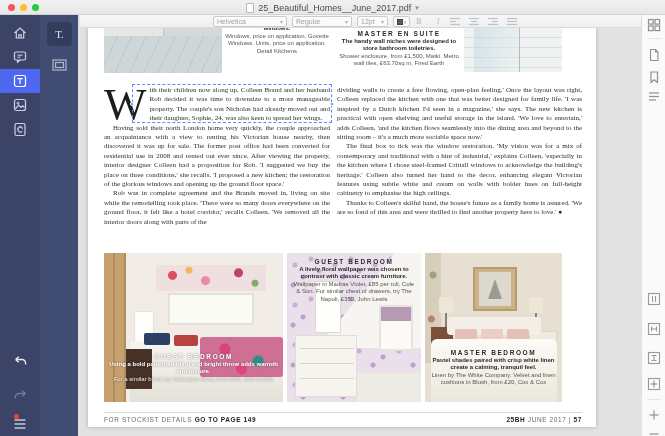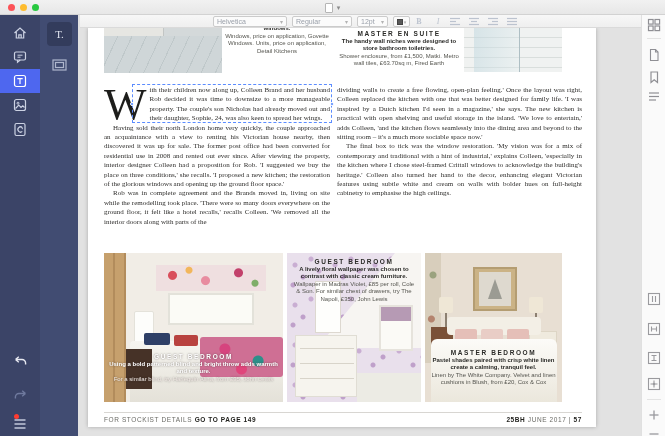--- a/index.html
+++ b/index.html
@@ -98,20 +98,21 @@
 <div class="app">
 
   <div class="titlebar">
     <div class="traffic">
       <span class="tl red"></span>
       <span class="tl yellow"></span>
       <span class="tl green"></span>
     </div>
     <div class="title-center">
       <span class="doc-glyph"></span>
+      <span>25_Beautiful_Homes__June_2017.pdf</span>
       <span class="title-chevron">▾</span>
     </div>
   </div>
 
   <div class="toolbar">
     <div class="tb-select" style="left:133px;width:74px;">
       <span>Helvetica</span>
       <span class="chev">▾</span>
     </div>
     <div class="tb-select" style="left:212px;width:60px;">
@@ -319,25 +320,26 @@
         </div>
         <div class="s" style="left:128px;top:0;width:98px;height:64px;background:
           repeating-linear-gradient(#f0f2f1 0 9px,#d9dedc 9px 10px);">
           <div class="s" style="left:10px;top:0;width:46px;height:64px;background:linear-gradient(100deg,rgba(190,214,222,.55),rgba(230,240,242,.35));border-right:1px solid #aebfc4;"></div>
         </div>
       </div>
 
       <div class="article-col" style="left:16px;width:226px;">
         <p><span class="dropcap">W</span><span>ith their children now along up, Colleen Brand and her husband Rob decided it was time to downsize to a more manageable property. The couple's son Nicholas had already moved out and their daughter, Sophie, 24, was also keen to spread her wings.</span></p>
         <p class="ind">Having sold their north London home very quickly, the couple approached an acquaintance with a view to renting his Victorian house nearby, then discovered it was up for sale. The former post office had been converted for residential use in 2008 and rented out ever since. After viewing the property, interior designer Colleen had a proposition for Rob. 'I suggested we buy the place on three conditions,' she recalls. 'I proposed a new kitchen; the restoration of the glorious windows and opening up the ground floor space.'</p>
-        <p class="ind">Rob was in complete agreement and the Brands moved in, living on site while the remodelling took place. 'There were so many doors everywhere on the ground floor, it felt like a hotel recalls,' recalls Colleen. 'We removed all the interior doors along with parts of the</p>
+        <p class="ind">Rob was in complete agreement and the Brands moved in, living on site while the remodelling took place. 'There were so many doors everywhere on the ground floor, it felt like a hotel corridor,' recalls Colleen. 'We removed all the interior doors along with parts of the</p>
       </div>
       <div class="article-col" style="left:249px;width:245px;">
         <p>dividing walls to create a free flowing, open-plan feeling.' Once the layout was right, Colleen replaced the kitchen with one that was better designed for family life. 'I was inspired by a Dutch kitchen I'd seen in a magazine,' she says. The new kitchen is practical with open shelving and useful storage in the island. 'We love to entertain,' adds Colleen, 'and the kitchen flows seamlessly into the dining area and beyond to the sitting room – it's a much more sociable space now.'</p>
         <p class="ind">The final box to tick was the window restoration. 'My vision was for a mix of contemporary and traditional with a hint of industrial,' explains Colleen, 'especially in the kitchen where I chose steel-framed Crittall windows to acknowledge the building's heritage.' Colleen also turned her hand to the decor, enhancing elegant Victorian features using subtle white and cream on walls with bolder hues on full-height cabinetry to emphasise the high ceilings.</p>
+        <p class="ind">Thanks to Colleen's skilful hand, the house's future as a family home is assured. 'We are so fond of this area and were thrilled to find another property here to love.' ●</p>
       </div>
 
       <div class="sel-box">
         <span class="sel-handle left"></span>
         <span class="sel-handle right"></span>
       </div>
 
       <div class="bimg" style="left:16px;width:179px;">
         <div class="s" style="inset:0;background:#f1ede6;"></div>
         <div class="s" style="left:0;top:0;width:22px;height:149px;background:repeating-linear-gradient(90deg,#c6a06d 0 9px,#b28c5c 9px 11px);"></div>

